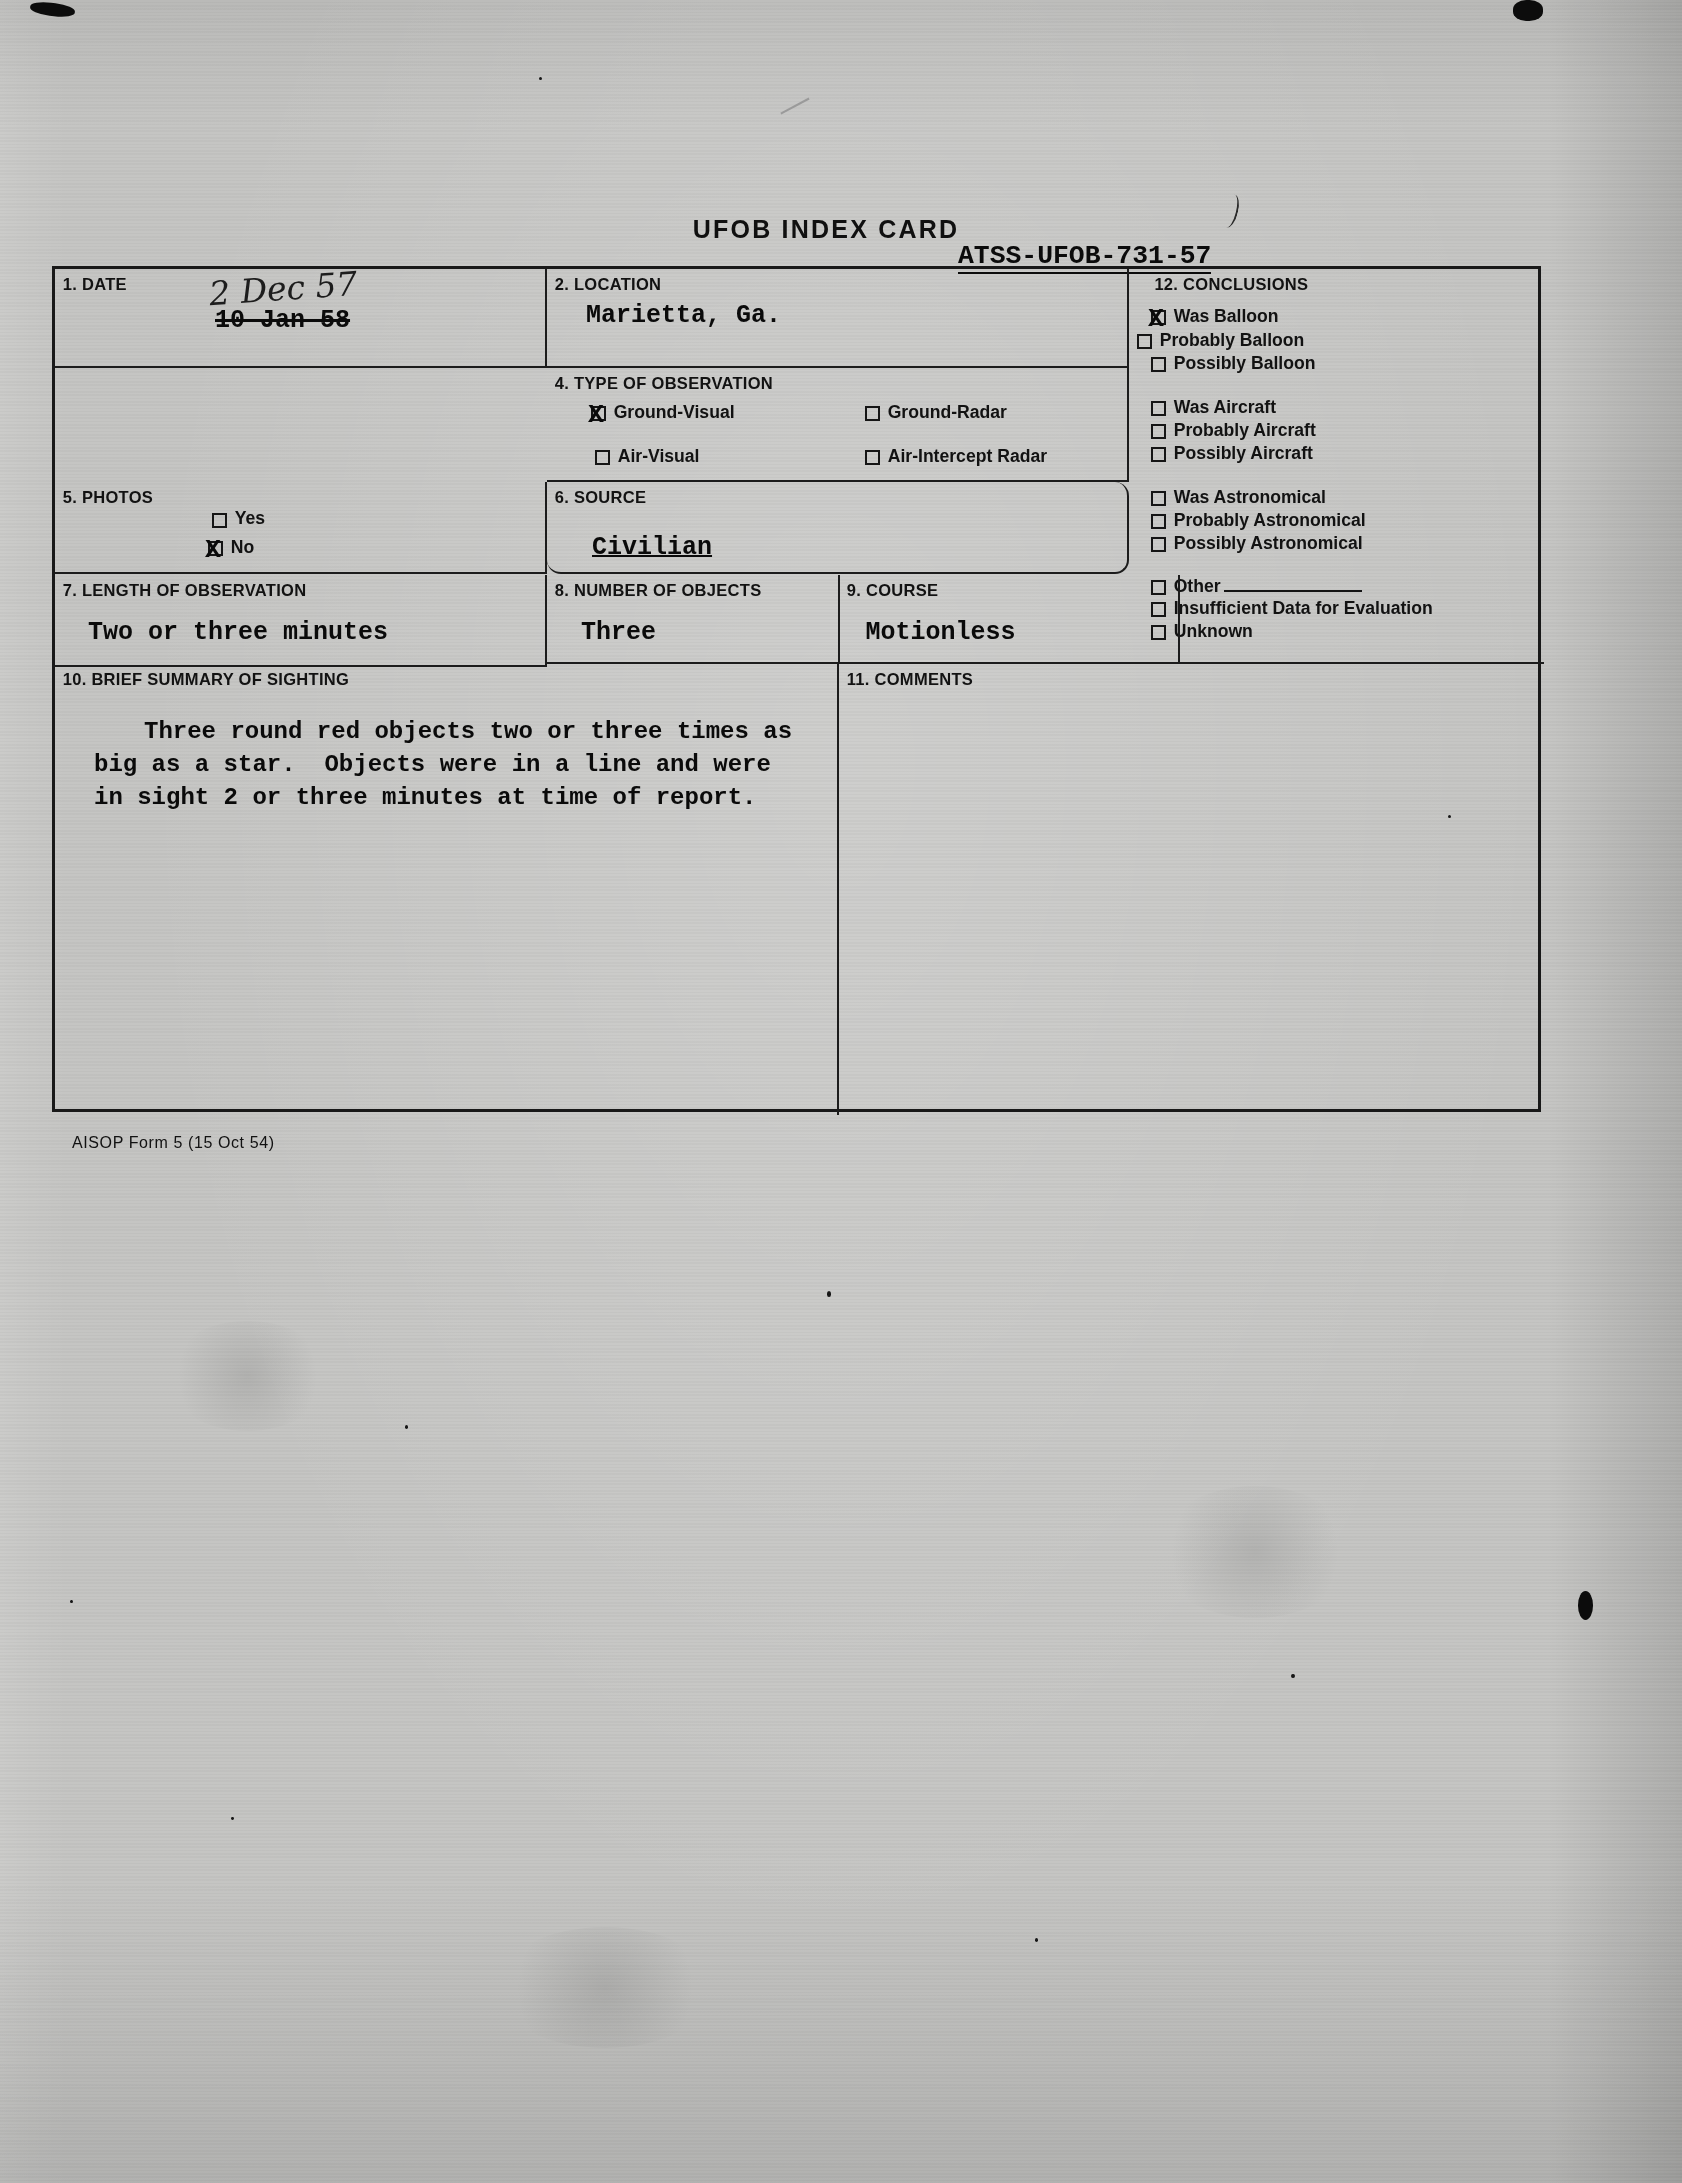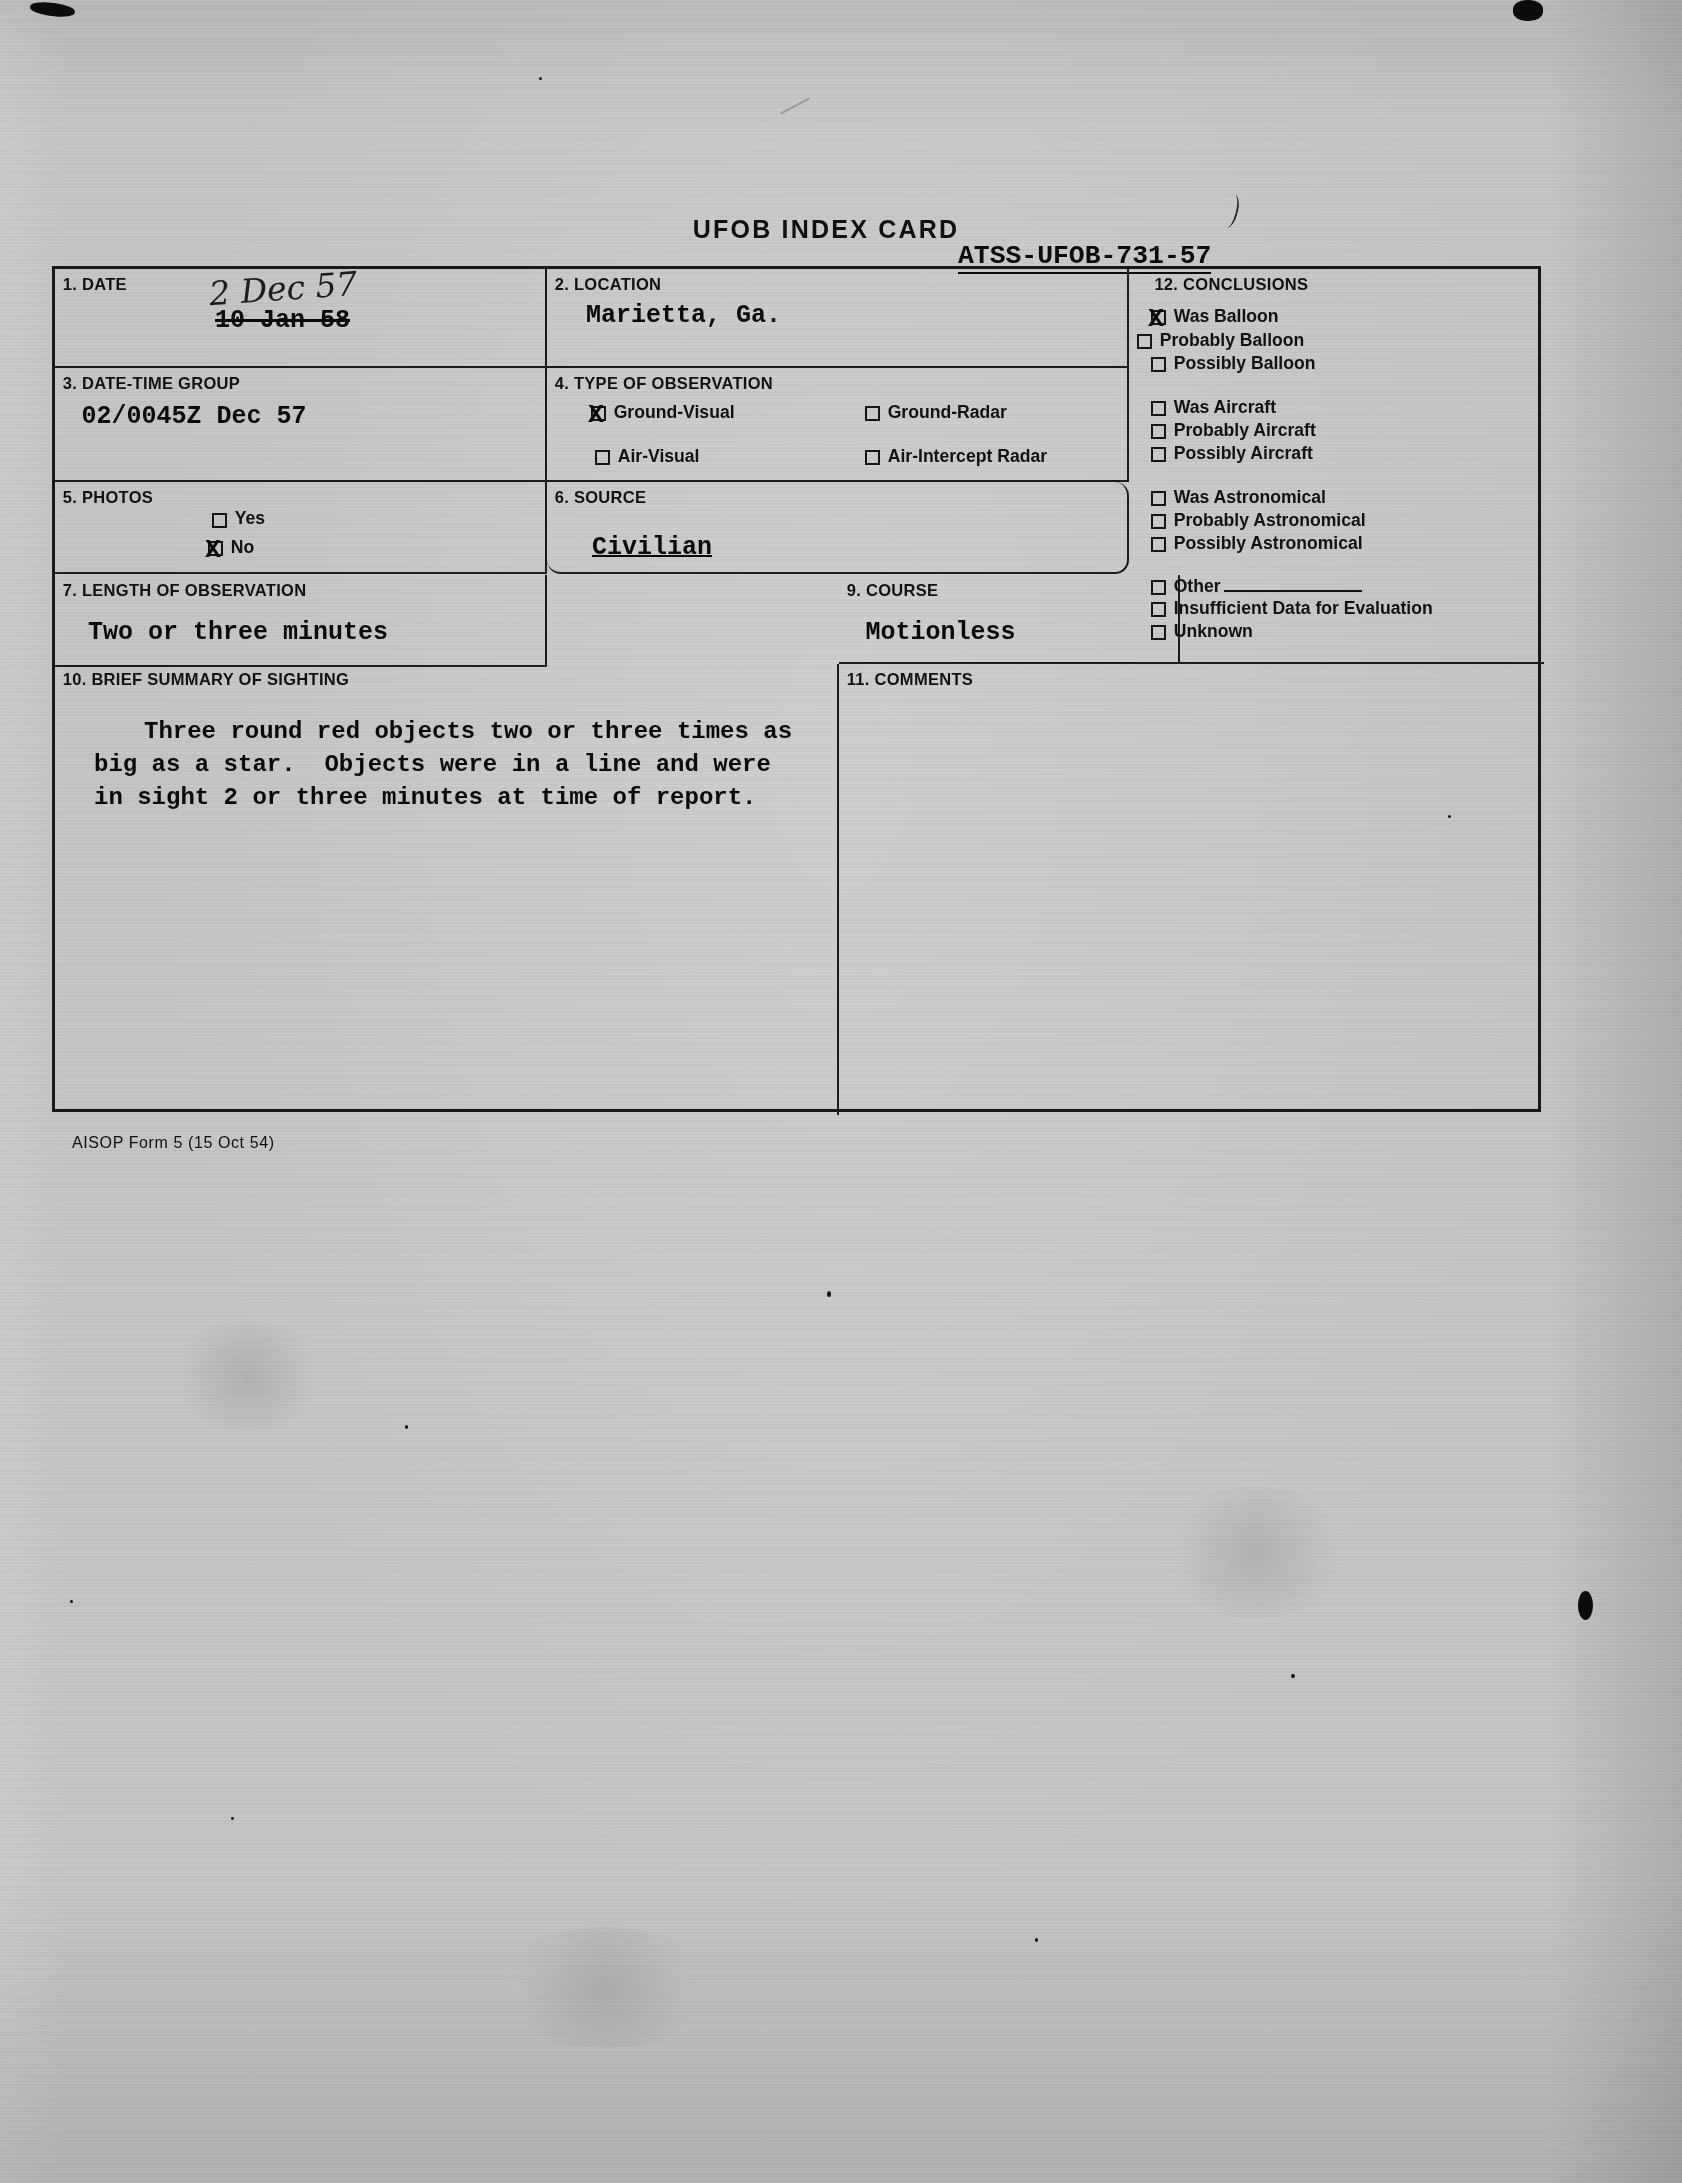--- a/index.html
+++ b/index.html
@@ -140,24 +140,20 @@
 
     <div class="cbrow" style="left:23px;top:218px;"><span class="cbox"></span><span class="cblabel">Was Astronomical</span></div>
     <div class="cbrow" style="left:23px;top:241px;"><span class="cbox"></span><span class="cblabel">Probably Astronomical</span></div>
     <div class="cbrow" style="left:23px;top:264px;"><span class="cbox"></span><span class="cblabel">Possibly Astronomical</span></div>
 
     <div class="cbrow" style="left:23px;top:306px;"><span class="cbox"></span><span class="cblabel">Other</span><span class="other-line"></span></div>
     <div class="cbrow" style="left:23px;top:329px;"><span class="cbox"></span><span class="cblabel">Insufficient Data for Evaluation</span></div>
     <div class="cbrow" style="left:23px;top:352px;"><span class="cbox"></span><span class="cblabel">Unknown</span></div>
   </div>
 
-  <div class="cell br bb" style="left:0;top:99px;width:492px;height:114px;">
-    <div class="label">3. DATE-TIME GROUP</div>
-    <div class="typed" style="left:26.4px;top:34px;">02/0045Z Dec 57</div>
-  </div>
 
   <div class="cell br bb" style="left:492px;top:99px;width:582px;height:114px;">
     <div class="label">4. TYPE OF OBSERVATION</div>
     <div class="cbrow" style="left:44px;top:34px;"><span class="cbox checked"></span><span class="cblabel">Ground-Visual</span></div>
     <div class="cbrow" style="left:318px;top:34px;"><span class="cbox"></span><span class="cblabel">Ground-Radar</span></div>
     <div class="cbrow" style="left:48px;top:78px;"><span class="cbox"></span><span class="cblabel">Air-Visual</span></div>
     <div class="cbrow" style="left:318px;top:78px;"><span class="cbox"></span><span class="cblabel">Air-Intercept Radar</span></div>
   </div>
 
   <div class="cell br bb" style="left:0;top:213px;width:492px;height:92px;">
@@ -169,20 +165,24 @@
   <div class="cell br bb" style="left:492px;top:213px;width:582px;height:92px;border-radius:14px;">
     <div class="label">6. SOURCE</div>
     <div class="typed" style="left:45px;top:51px;text-decoration:underline;text-decoration-thickness:2.2px;">Civilian</div>
   </div>
 
   <div class="cell br bb" style="left:0;top:306px;width:492px;height:92px;">
     <div class="label">7. LENGTH OF OBSERVATION</div>
     <div class="typed" style="left:33px;top:43px;">Two or three minutes</div>
   </div>
 
+  <div class="cell br bb" style="left:492px;top:306px;width:293px;height:89px;">
+    <div class="label">8. NUMBER OF OBJECTS</div>
+    <div class="typed" style="left:34px;top:43px;">Three</div>
+  </div>
 
   <div class="cell br bb" style="left:784px;top:306px;width:341px;height:89px;">
     <div class="label">9. COURSE</div>
     <div class="typed" style="left:26.4px;top:43px;">Motionless</div>
   </div>
 
   <div class="cell br" style="left:0;top:395px;width:784px;height:451px;">
     <div class="label">10. BRIEF SUMMARY OF SIGHTING</div>
     <div class="typed para" style="left:39px;top:51px;width:710px;font-size:24px;text-indent:50px;">Three round red objects two or three times as big as a star.  Objects were in a line and were in sight 2 or three minutes at time of report.</div>
   </div>

